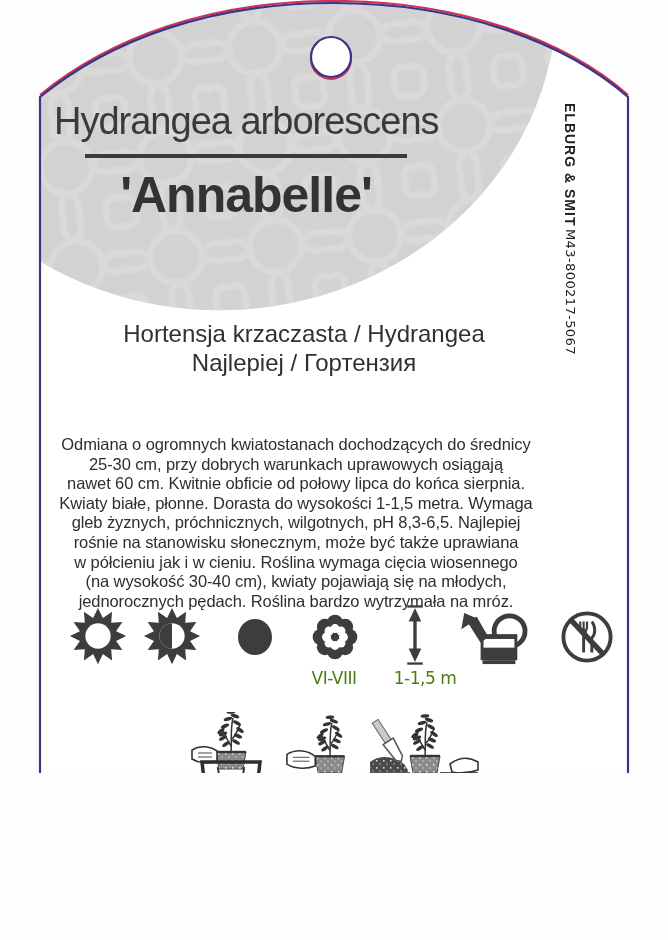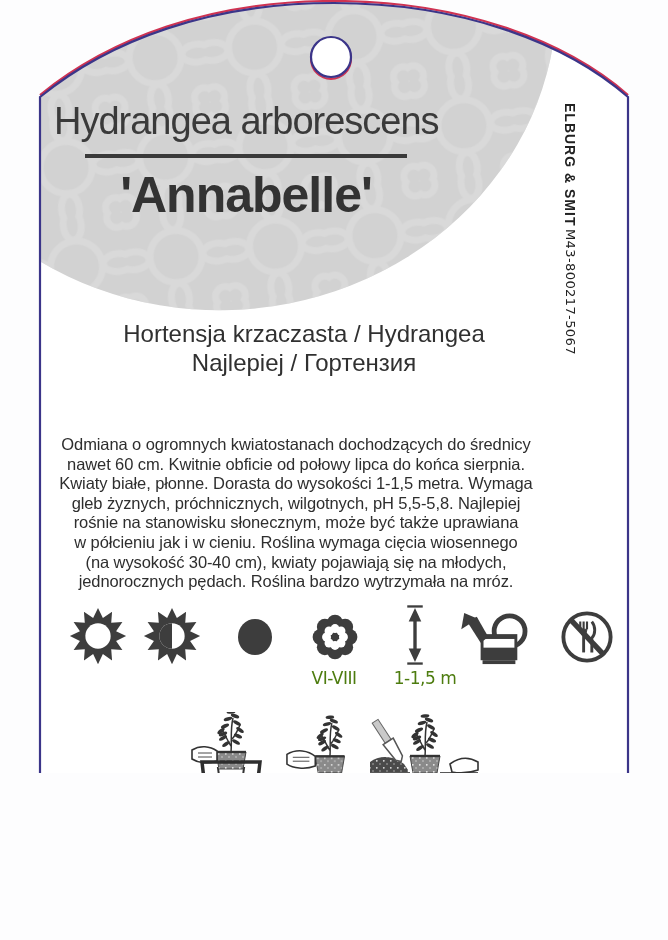--- a/index.html
+++ b/index.html
@@ -110,23 +110,24 @@
     <span class="side-code">M43-800217-5067</span>
   </div>
 
   <div class="abs subtitle">
     <div>Hortensja krzaczasta / Hydrangea</div>
     <div>Najlepiej / Гортензия</div>
   </div>
 
   <div class="abs description">
     <div>Odmiana o ogromnych kwiatostanach dochodzących do średnicy</div>
+    <div>25-30 cm, przy dobrych warunkach uprawowych osiągają</div>
     <div>nawet 60 cm. Kwitnie obficie od połowy lipca do końca sierpnia.</div>
     <div>Kwiaty białe, płonne. Dorasta do wysokości 1-1,5 metra. Wymaga</div>
-    <div>gleb żyznych, próchnicznych, wilgotnych, pH 5,5-5,8. Najlepiej</div>
+    <div>gleb żyznych, próchnicznych, wilgotnych, pH 8,3-6,5. Najlepiej</div>
     <div>rośnie na stanowisku słonecznym, może być także uprawiana</div>
     <div>w półcieniu jak i w cieniu. Roślina wymaga cięcia wiosennego</div>
     <div>(na wysokość 30-40 cm), kwiaty pojawiają się na młodych,</div>
     <div>jednorocznych pędach. Roślina bardzo wytrzymała na mróz.</div>
   </div>
 
   <svg class="abs" style="left:68px;top:606px" width="60" height="60" viewBox="0 0 64 64">
     <polygon fill="#3d3d3d" points="32,2 37.2,12.7 47,6 46.1,17.9 58,17 51.3,26.8 62,32 51.3,37.2 58,47 46.1,46.1 47,58 37.2,51.3 32,62 26.8,51.3 17,58 17.9,46.1 6,47 12.7,37.2 2,32 12.7,26.8 6,17 17.9,17.9 17,6 26.8,12.7"></polygon>
     <circle cx="32" cy="32" r="13.5" fill="#ffffff"></circle>
   </svg>

